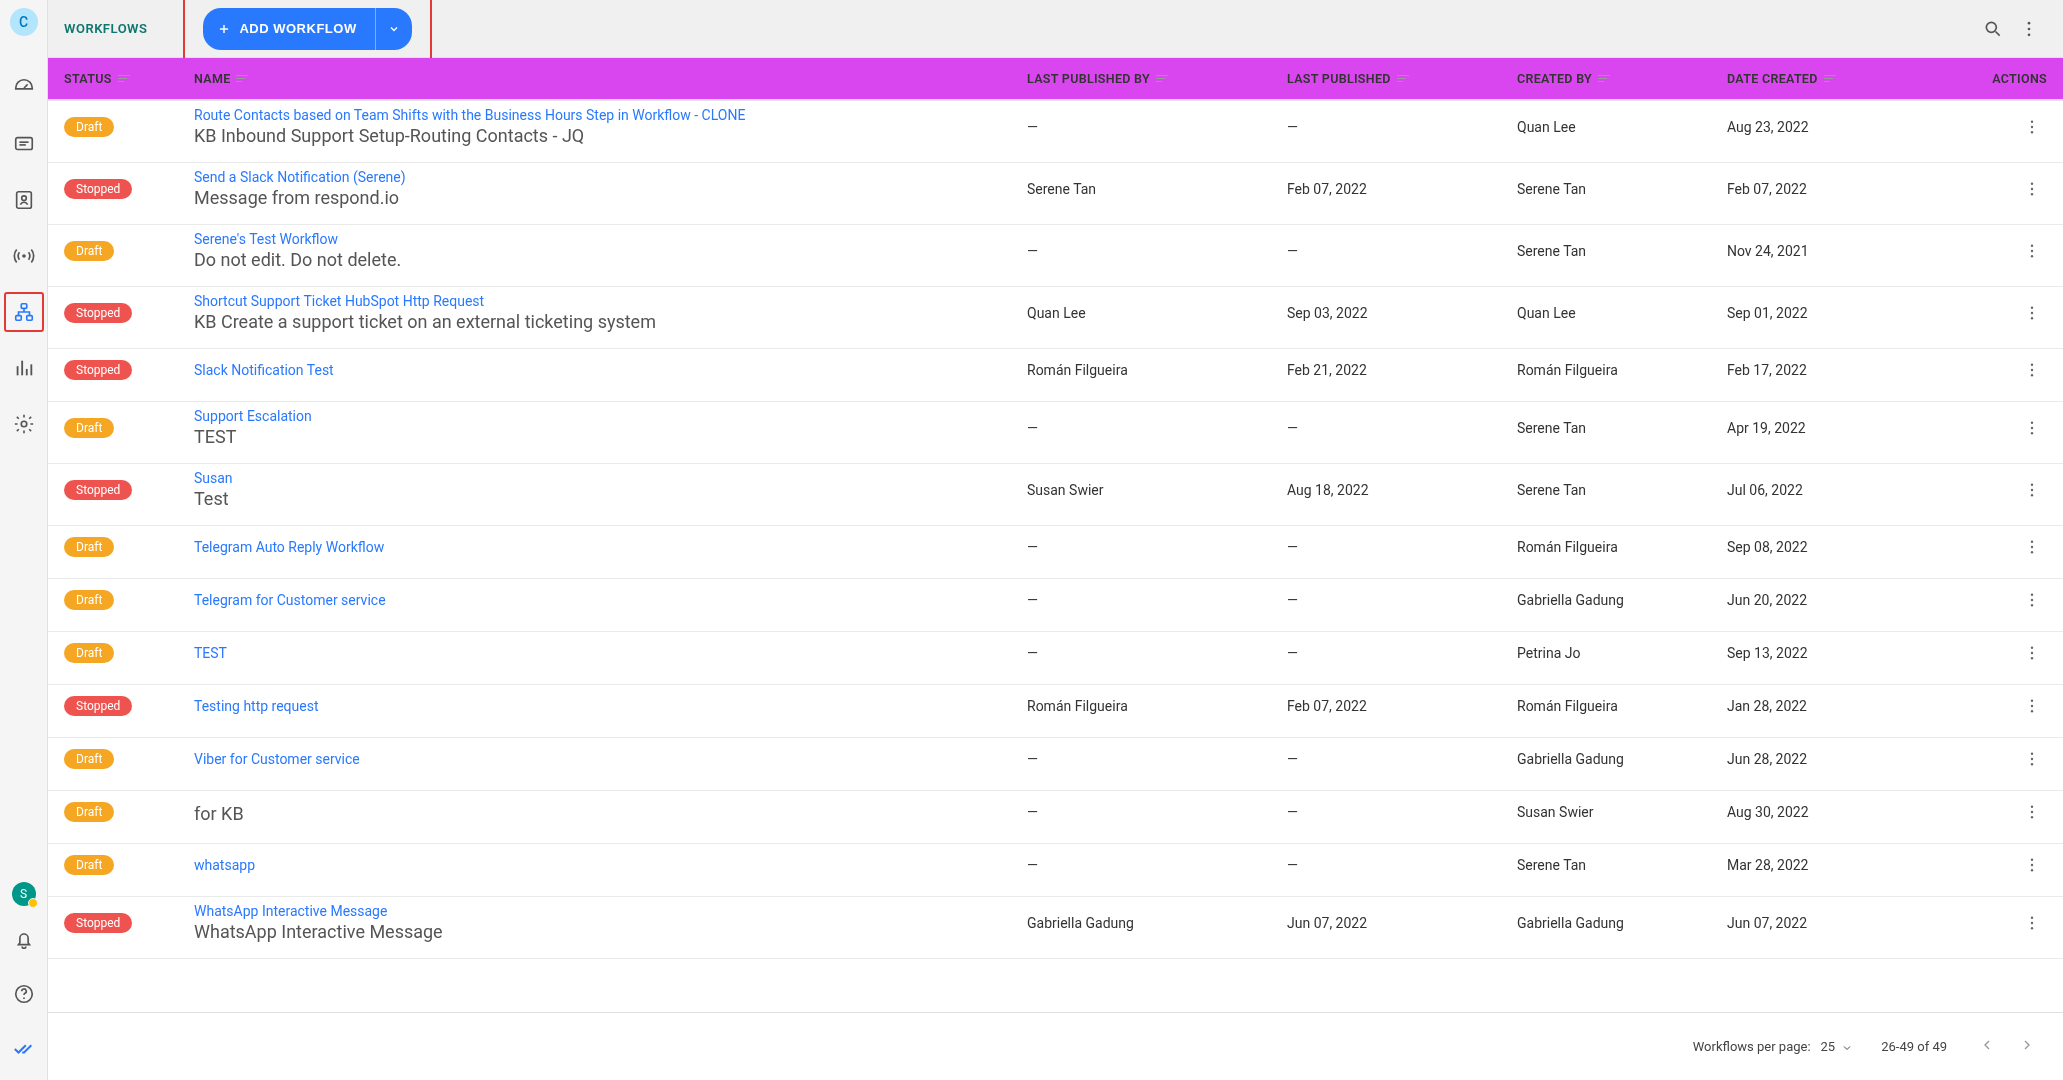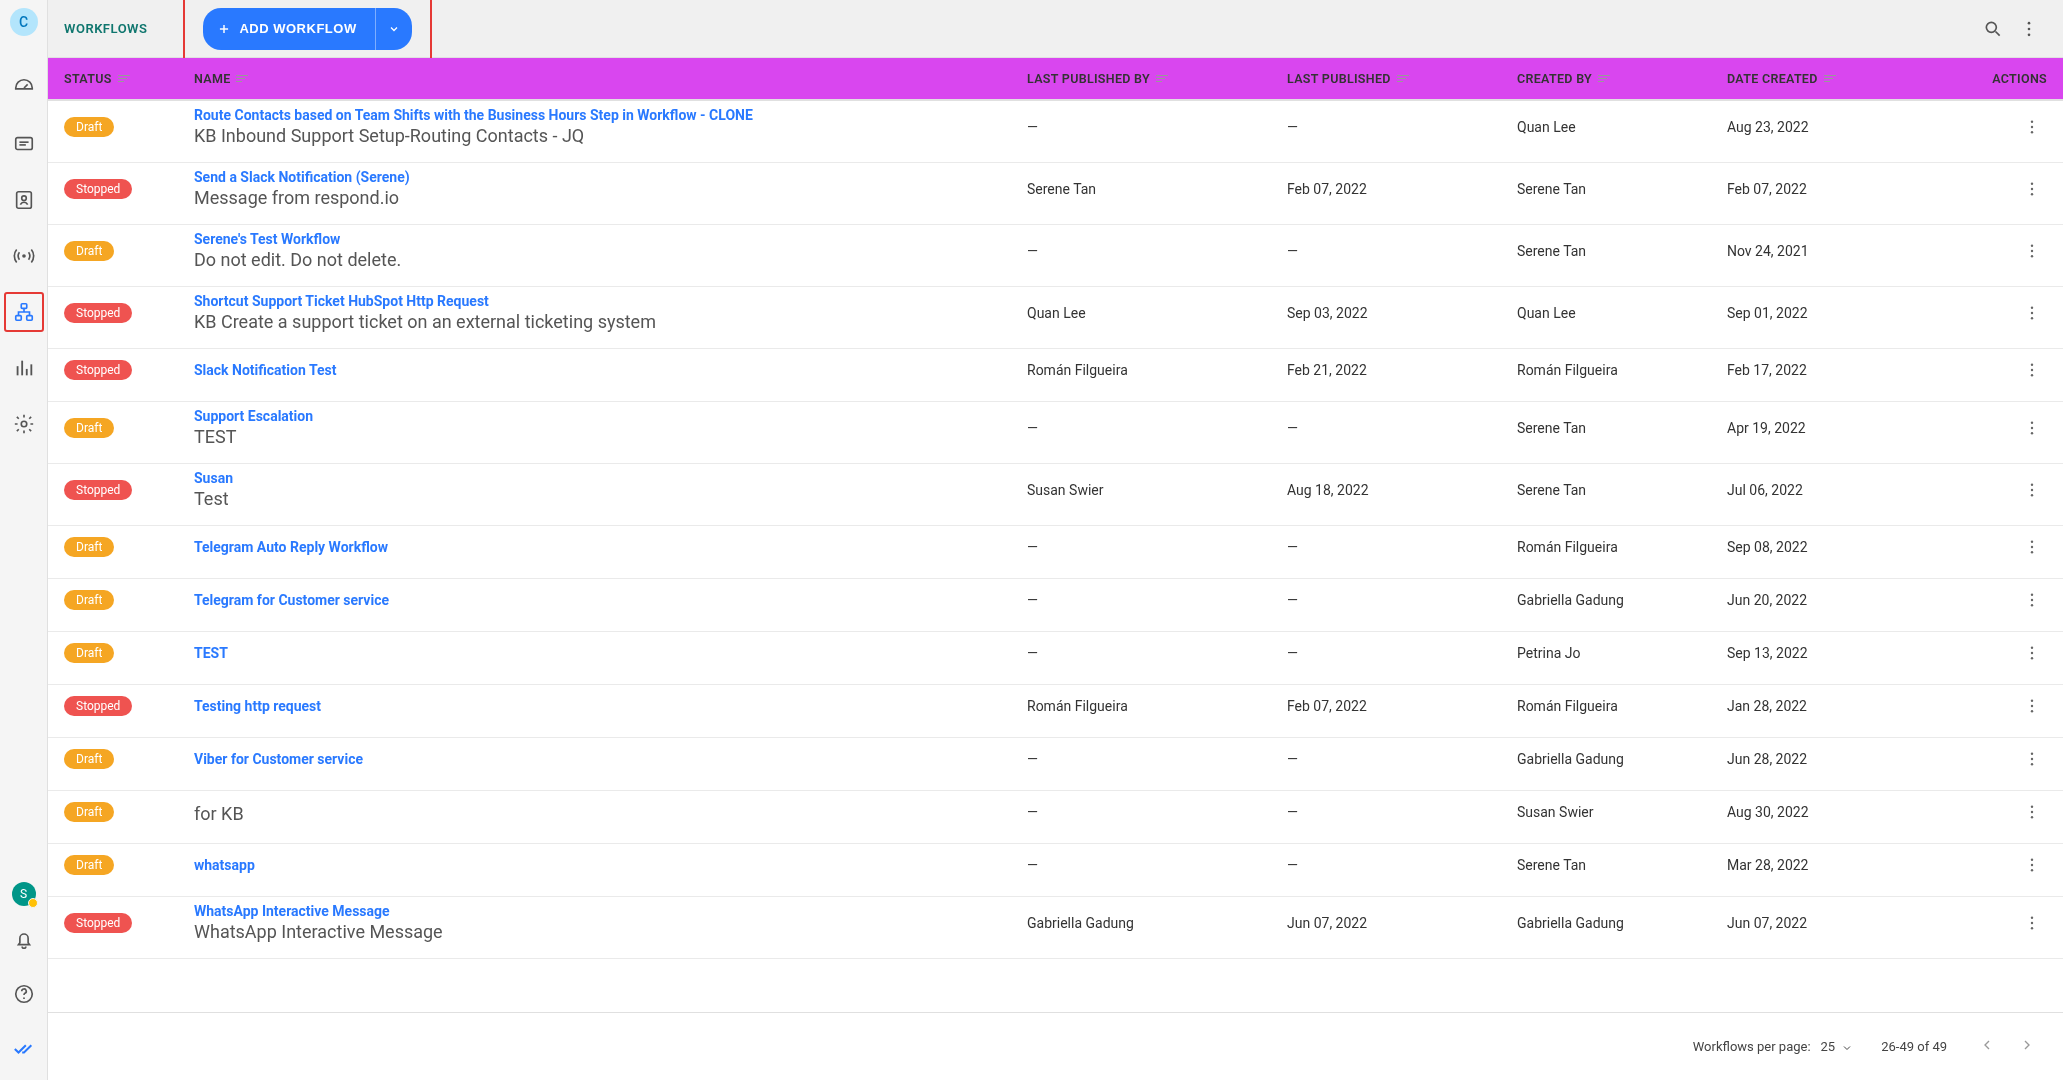--- a/index.html
+++ b/index.html
@@ -40,21 +40,21 @@
 .sort-icon span { display: block; height: 1.5px; background: #999; }
 .sort-icon span:nth-child(1){ width: 12px; }
 .sort-icon span:nth-child(2){ width: 9px; }
 .sort-icon span:nth-child(3){ width: 6px; }
 
 .trow { min-height: 44px; border-bottom: 1px solid #eaeaea; padding-top: 6px; padding-bottom: 16px; }
 .trow.first { border-top: 1px solid #e0e0e0; }
 .badge { display: inline-block; padding: 3px 12px; border-radius: 14px; font-size: 12px; color: #fff; font-weight: 400; width: fit-content; }
 .badge.draft { background: #f5a623; }
 .badge.stopped { background: #ef5350; }
-.name-cell .wname { color: #2979ff; font-weight: 700; font-size: 14px; cursor: pointer; }
+.name-cell .wname { color: #2979ff; font-weight: 400; font-size: 14px; cursor: pointer; }
 .name-cell .wdesc { color: #555; font-size: 18px; margin-top: 2px; }
 .td { font-size: 14px; color: #333; }
 .td.actions { display: flex; justify-content: flex-end; }
 .more-btn { width: 30px; height: 30px; display: flex; align-items: center; justify-content: center; cursor: pointer; color: #666; }
 
 
 .footer { height: 68px; display: flex; align-items: center; justify-content: flex-end; padding: 0 24px; gap: 28px; border-top: 1px solid #e0e0e0; font-size: 13px; color: #444; }
 .footer .perpage { display: flex; align-items: center; gap: 10px; }
 .footer .perpage-select { display: flex; align-items: flex-end; gap: 6px; cursor: pointer; }
 .footer .nav-arrows { display: flex; gap: 16px; }

